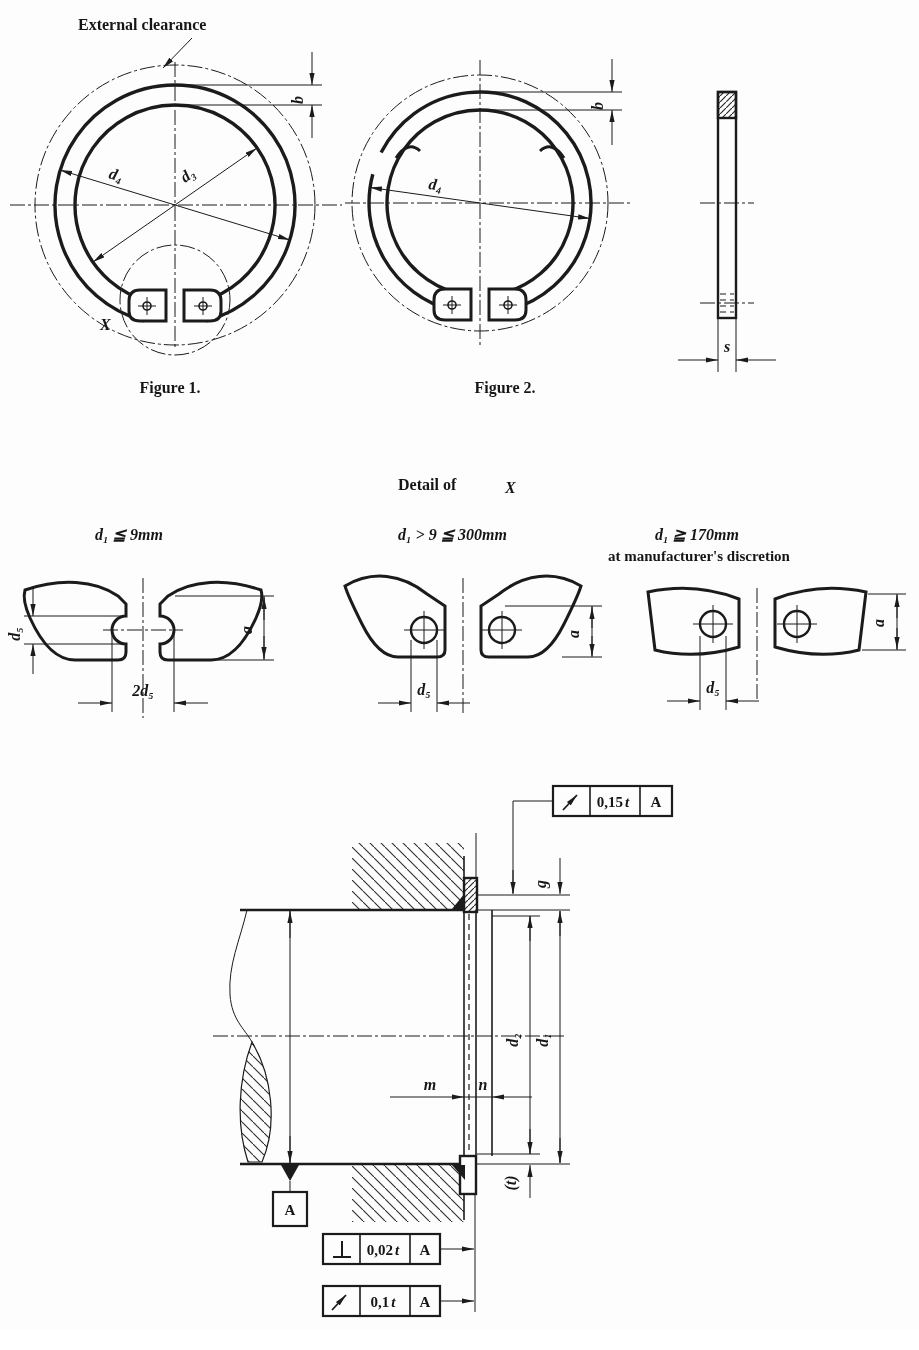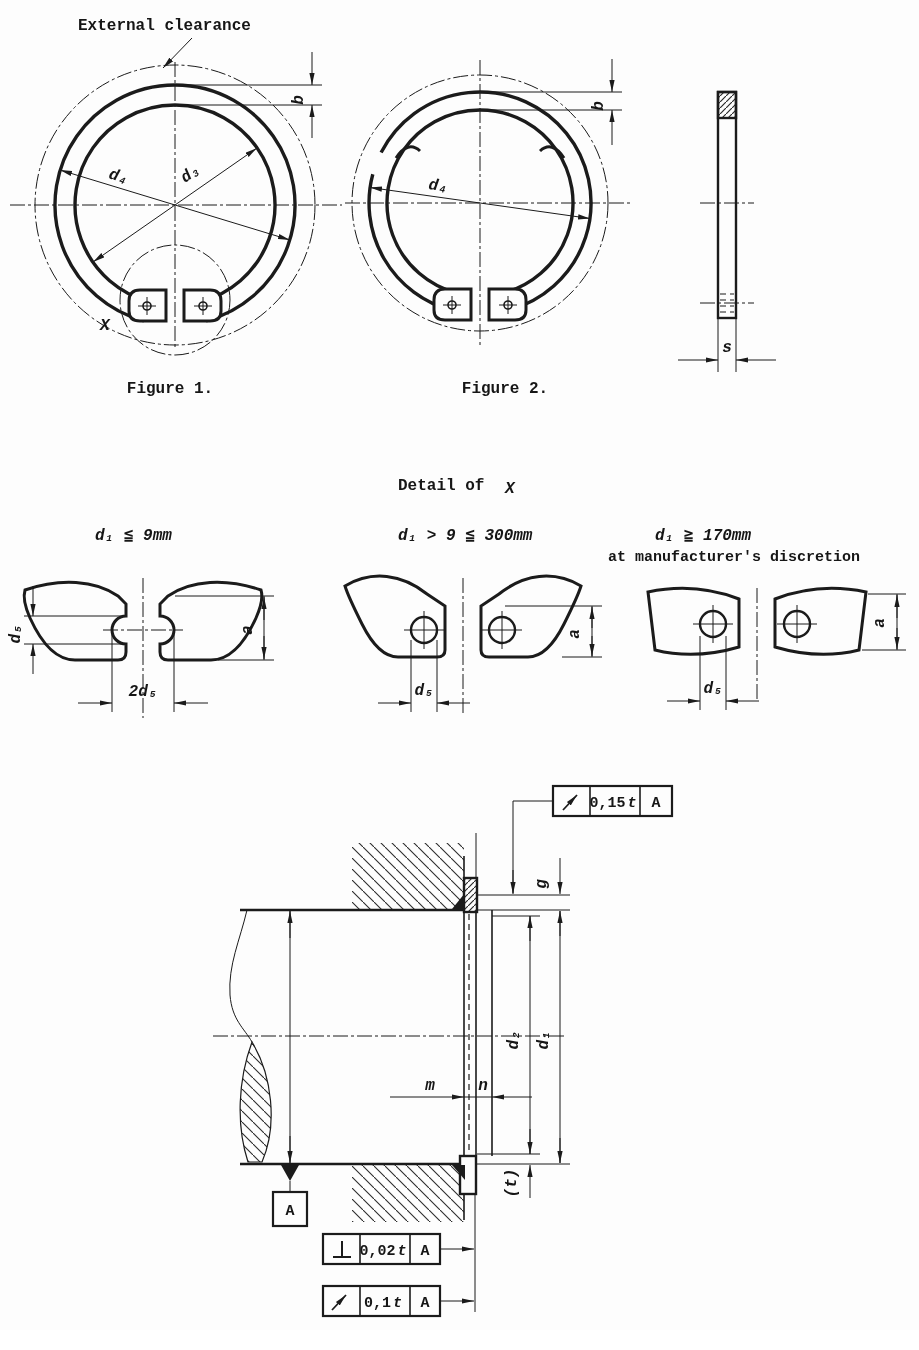--- a/index.html
+++ b/index.html
@@ -1,17 +1,17 @@
 <!DOCTYPE html>
 <html><head>
 <meta charset="utf-8">
 <style>
   html,body{margin:0;padding:0;background:#ffffff;}
   #page{position:relative;width:919px;height:1330px;background:#fdfdfd;
-        font-family:Liberation Mono, monospace;color:#1b1b1b;}
+        font-family:Liberation Serif, serif;color:#1b1b1b;}
   svg{display:block;}
   text{fill:#161616;}
   .lbl{font-size:16px;font-style:italic;font-weight:600;}
   .cap{font-size:16px;font-weight:600;font-style:normal;}
   .cond{font-size:16px;font-style:italic;font-weight:600;}
   .note{font-size:15px;font-weight:600;font-style:normal;}
   .fcf{font-size:15px;font-weight:600;}
   .it{font-style:italic;}
   .thin{stroke:#1b1b1b;stroke-width:1;fill:none;}
   .med{stroke:#1b1b1b;stroke-width:1.6;fill:none;}

